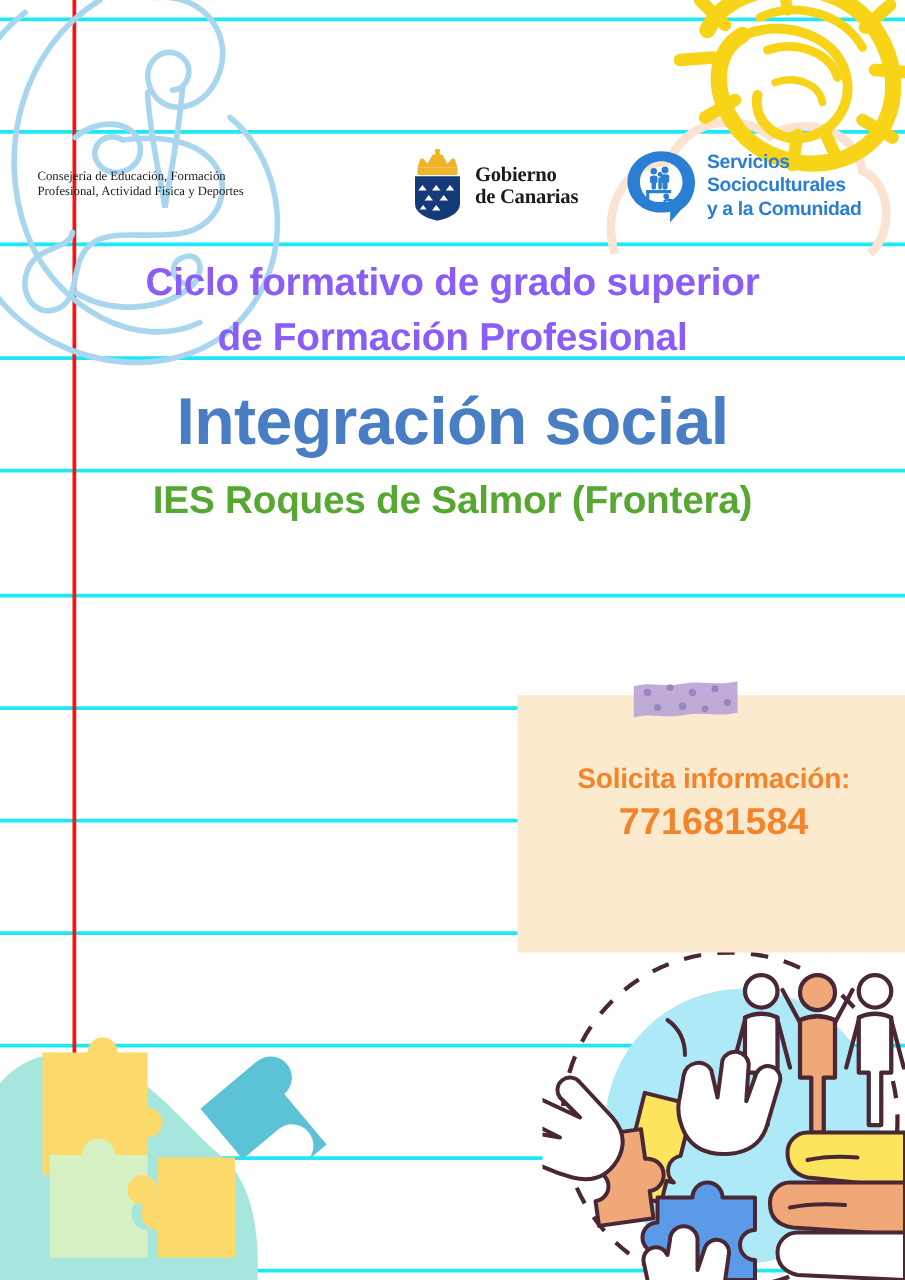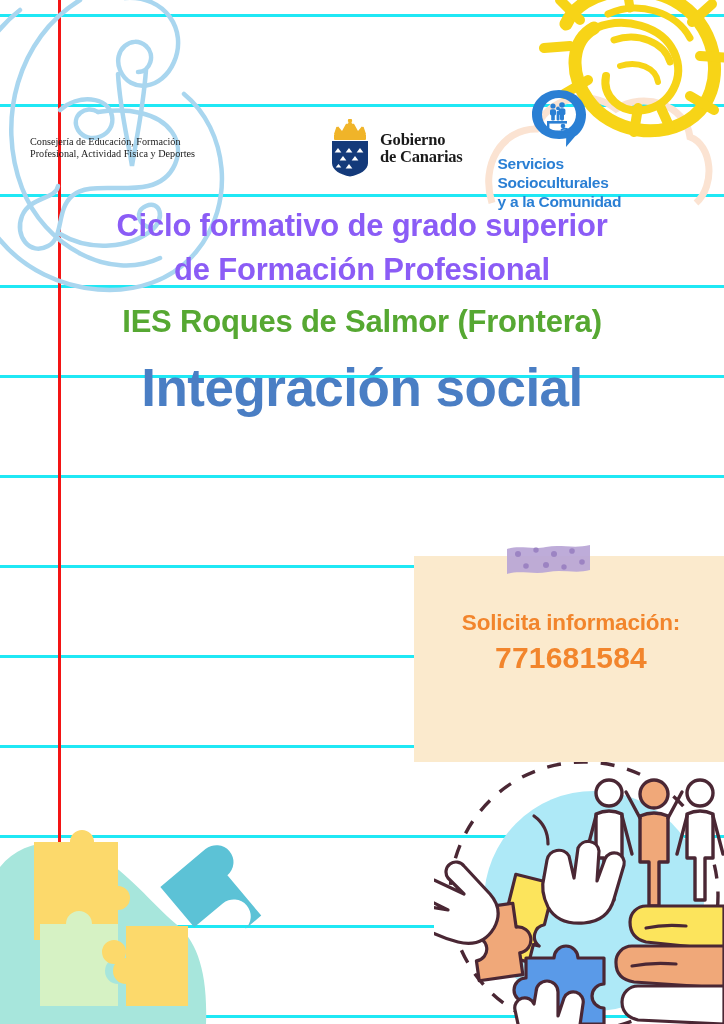--- a/index.html
+++ b/index.html
@@ -69,21 +69,20 @@
     font-size: 10.2px;
     line-height: 12.4px;
     color: #1a1a1a;
     white-space: pre-line;
     max-width: 185px;
   }
   #logo-servicios {
     display: flex; align-items: center;
     margin-left: 35px;
     gap: 6px;
-    flex-direction: column;
   }
   #servicios-text {
     font-family: "Liberation Sans", sans-serif;
     font-weight: bold;
     font-size: 15.5px;
     line-height: 19px;
     color: #2a7fd4;
     white-space: pre-line;
     letter-spacing: -0.3px;
   }
@@ -331,22 +330,22 @@
       </svg>
       <div id="servicios-text">Servicios
 Socioculturales
 y a la Comunidad</div>
     </div>
   </div>
 
   <div id="heading-block">
     <div id="subtitle-ciclo">Ciclo formativo de grado superior
 de Formación Profesional</div>
+    <div id="title-main">Integración social</div>
     <div id="subtitle-centro">IES Roques de Salmor (Frontera)</div>
-    <div id="title-main">Integración social</div>
   </div>
 
 
   <div id="info-note">
     <svg id="info-paper" viewBox="0 0 282 185" preserveAspectRatio="none">
       <path d="M0 14 C14 6 26 14 40 12 C54 10 64 18 80 15 C96 12 108 19 124 14 C140 9 152 18 168 15
                C184 12 196 19 212 14 C228 9 242 18 258 13 C268 10 276 16 282 12
                L282 175 C268 182 256 174 242 177 C226 180 214 172 198 176 C182 180 170 172 154 176
                C138 180 126 172 110 176 C94 180 82 172 66 176 C50 180 38 172 22 177 C12 180 5 174 0 178 Z" fill="#fbeacd"></path>
     </svg>

